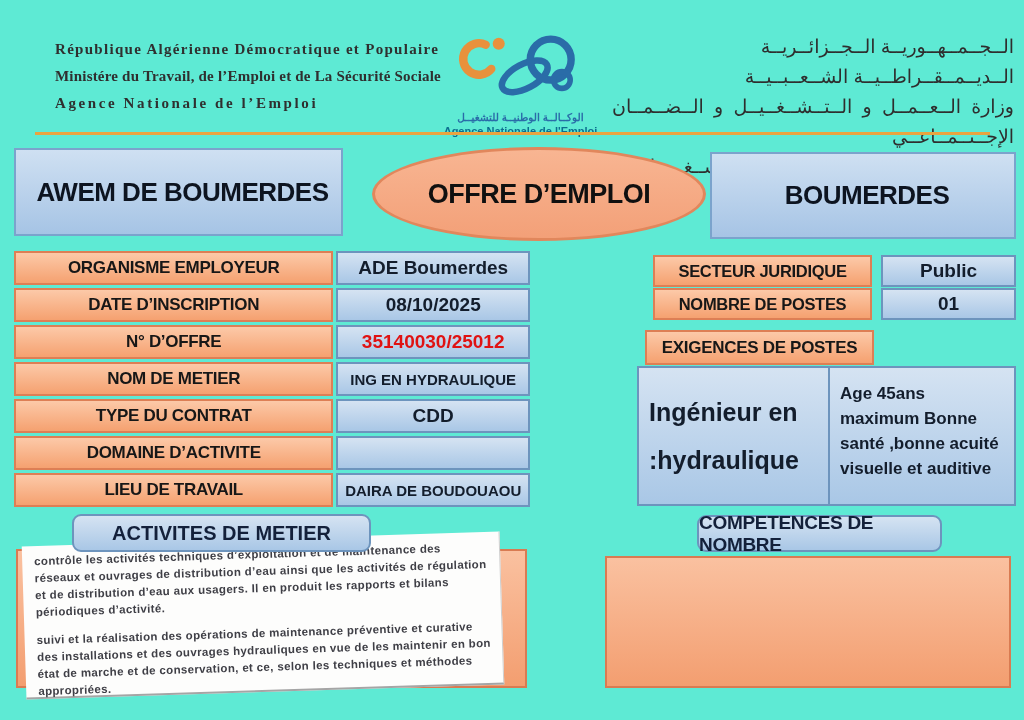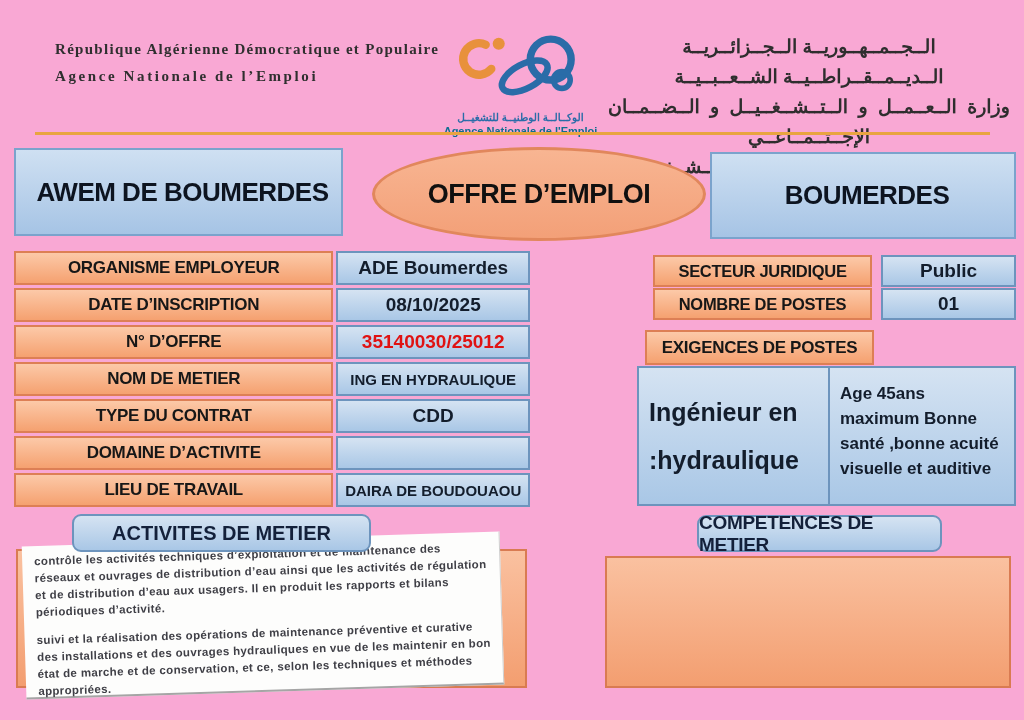--- a/index.html
+++ b/index.html
@@ -1,35 +1,35 @@
 <!DOCTYPE html>
 <html><head>
 <meta charset="utf-8">
 <style>
   * { margin:0; padding:0; box-sizing:border-box; }
   html,body { width:1024px; height:720px; background:#ffffff; overflow:hidden;
               font-family:"Liberation Sans", sans-serif; }
-  .page { position:relative; width:1024px; height:720px; background:#f9a8d4; }
+  .page { position:relative; width:1024px; height:720px; background:#5eead4; }
 
   
   .fr-header { position:absolute; left:55px; top:36px; width:400px;
                font-family:"Liberation Serif", serif; font-weight:bold;
                color:#2f2f2f; font-size:15px; line-height:27px; }
   .fr-line1 { letter-spacing:1.3px; }
   .fr-line2 { letter-spacing:0.2px; }
   .fr-line3 { letter-spacing:2.6px; }
   .fr-header div { white-space:nowrap; }
 
   .logo { position:absolute; left:443px; top:28px; width:155px; text-align:center; }
   .logo-captions { margin-top:1px; }
   .logo-ar { font-size:10.5px; font-weight:bold; color:#2a6ca8; line-height:13px; }
   .logo-fr { font-size:11px; font-weight:bold; color:#0d6e90; line-height:14px; }
 
-  .ar-header { position:absolute; right:10px; top:32px; width:410px; text-align:center;
-               direction:rtl; color:#2e2e2e; font-size:19px; line-height:30px;font-weight:bold; }
+  .ar-header { position:absolute; right:10px; top:32px; width:410px; text-align:right;
+               direction:rtl; color:#2e2e2e; font-size:19px; line-height:30px; }
   .ar-l2 { word-spacing:5px; }
   .ar-l3 { word-spacing:22px; }
 
   .header-rule { position:absolute; left:35px; top:132px; width:955px; height:3px;
                  background:#e9a440; }
 
   
   .blue-big { background:linear-gradient(180deg,#cfe0f2 0%,#a6c4e5 100%);
               border:2px solid #7ba3cc;
               display:flex; align-items:center; justify-content:center;
@@ -95,20 +95,21 @@
               background:linear-gradient(180deg,#fac1a0 0%,#f39e70 100%);
               border:2px solid #d97b52; }
 </style>
 </head>
 <body>
 
 <div class="page">
 
   <div class="fr-header">
     <div class="fr-line1">République Algérienne Démocratique et Populaire</div>
+    <div class="fr-line2">Ministére du Travail, de l’Emploi et de La Sécurité Sociale</div>
     <div class="fr-line3">Agence Nationale de l’Emploi</div>
   </div>
 
   <div class="logo">
     <svg width="150" height="78" viewBox="0 0 160 84">
       <path d="M42 18 A17 17 0 1 0 48 44" stroke="#e8913c" stroke-width="9" fill="none" stroke-linecap="round"></path>
       <circle cx="56" cy="17" r="6.5" fill="#e8913c"></circle>
       <ellipse cx="84" cy="52" rx="27" ry="13" transform="rotate(-28 84 52)" stroke="#2a6ca8" stroke-width="7" fill="none"></ellipse>
       <circle cx="112" cy="34" r="22" stroke="#2a6ca8" stroke-width="8" fill="none"></circle>
       <circle cx="124" cy="56" r="9" stroke="#2a6ca8" stroke-width="6" fill="none"></circle>
@@ -182,16 +183,16 @@
 
   <div class="blue-cell requirements">Age 45ans maximum Bonne santé ,bonne acuité visuelle et auditive</div>
 
   <div class="blue-cell pill act-header">ACTIVITES DE METIER</div>
   <div class="act-back"></div>
   <div class="paper">
     <p>contrôle les activités techniques d’exploitation et de maintenance des réseaux et ouvrages de distribution d’eau ainsi que les activités de régulation et de distribution d’eau aux usagers. Il en produit les rapports et bilans périodiques d’activité.</p>
     <p>suivi et la réalisation des opérations de maintenance préventive et curative des installations et des ouvrages hydrauliques en vue de les maintenir en bon état de marche et de conservation, et ce, selon les techniques et méthodes appropriées.</p>
   </div>
 
-  <div class="blue-cell pill comp-header">COMPETENCES DE METIER</div>
+  <div class="blue-cell pill comp-header">COMPETENCES DE NOMBRE</div>
   <div class="comp-box"></div>
 
 </div>
 
 </body></html>

